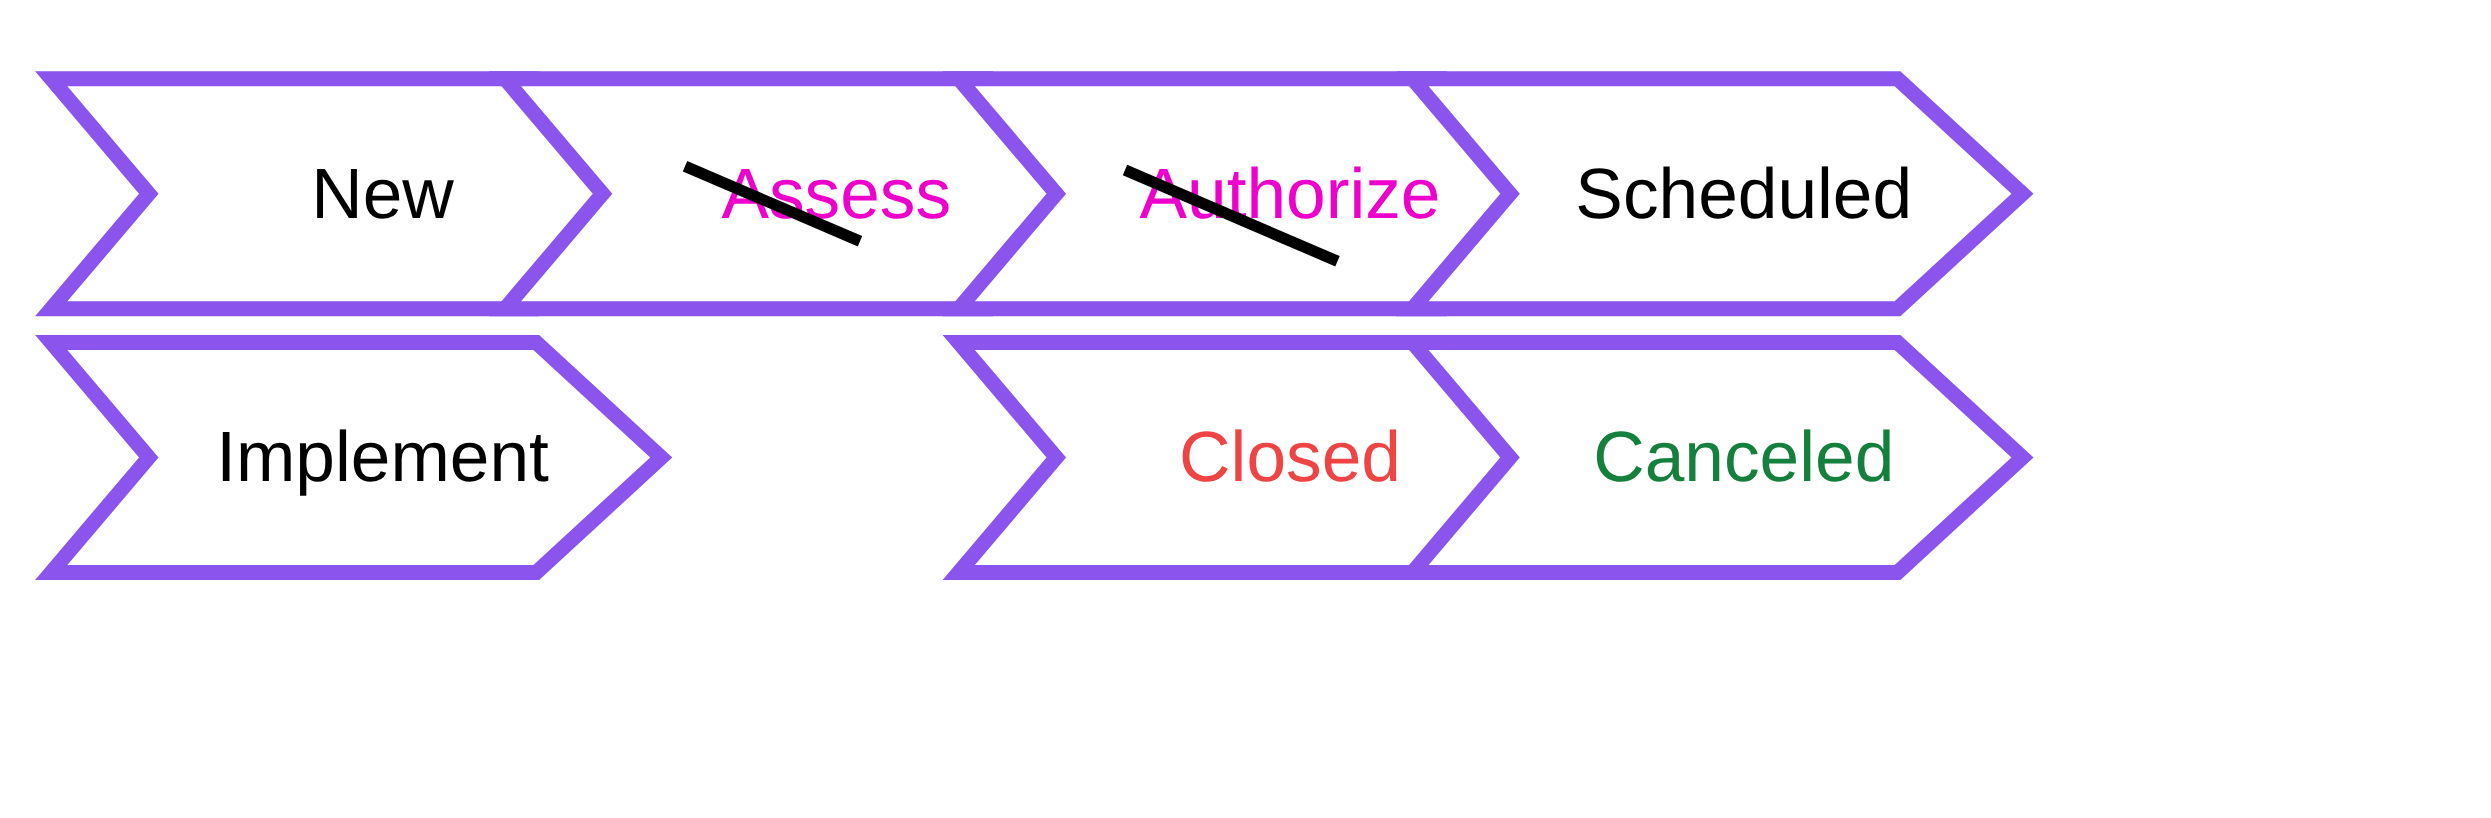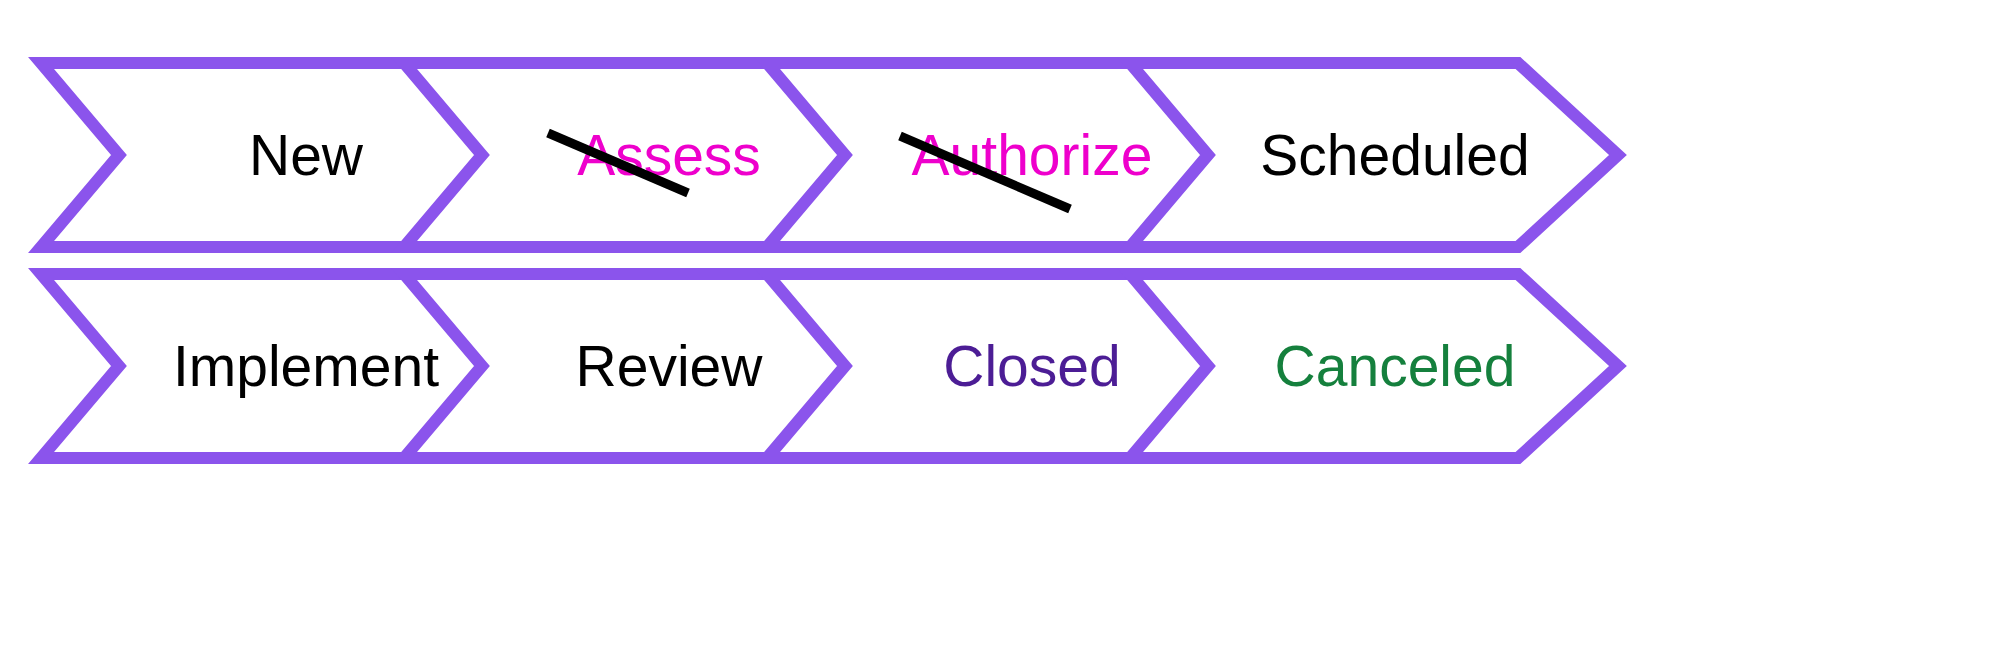--- a/index.html
+++ b/index.html
@@ -127,32 +127,26 @@
       <div class="chev-label" style="color: rgb(0, 0, 0);">Scheduled</div>
     </div>
 
     <div class="chev r1 c0">
       <svg viewBox="0 0 500 196" xmlns="http://www.w3.org/2000/svg">
         <polygon points="6,6 394,6 494,98 394,190 6,190 84,98" fill="#ffffff" stroke="#8b54ec" stroke-width="12" stroke-linejoin="miter" stroke-miterlimit="10"></polygon>
       </svg>
       <div class="chev-label" style="color: rgb(0, 0, 0);">Implement</div>
     </div>
 
-    <div class="chev r1 c1">
-      <svg viewBox="0 0 500 196" xmlns="http://www.w3.org/2000/svg">
-        <polygon points="6,6 394,6 494,98 394,190 6,190 84,98" fill="#ffffff" stroke="#8b54ec" stroke-width="12" stroke-linejoin="miter" stroke-miterlimit="10"></polygon>
-      </svg>
-      <div class="chev-label" style="color: rgb(0, 0, 0);">Review</div>
-    </div>
 
     <div class="chev r1 c2">
       <svg viewBox="0 0 500 196" xmlns="http://www.w3.org/2000/svg">
         <polygon points="6,6 394,6 494,98 394,190 6,190 84,98" fill="#ffffff" stroke="#8b54ec" stroke-width="12" stroke-linejoin="miter" stroke-miterlimit="10"></polygon>
       </svg>
-      <div class="chev-label" style="color: #4c1d95;">Closed</div>
+      <div class="chev-label" style="color: #ef4444;">Closed</div>
     </div>
 
     <div class="chev r1 c3">
       <svg viewBox="0 0 500 196" xmlns="http://www.w3.org/2000/svg">
         <polygon points="6,6 394,6 494,98 394,190 6,190 84,98" fill="#ffffff" stroke="#8b54ec" stroke-width="12" stroke-linejoin="miter" stroke-miterlimit="10"></polygon>
       </svg>
       <div class="chev-label" style="color: #15803d;">Canceled</div>
     </div>
 
   </div>

